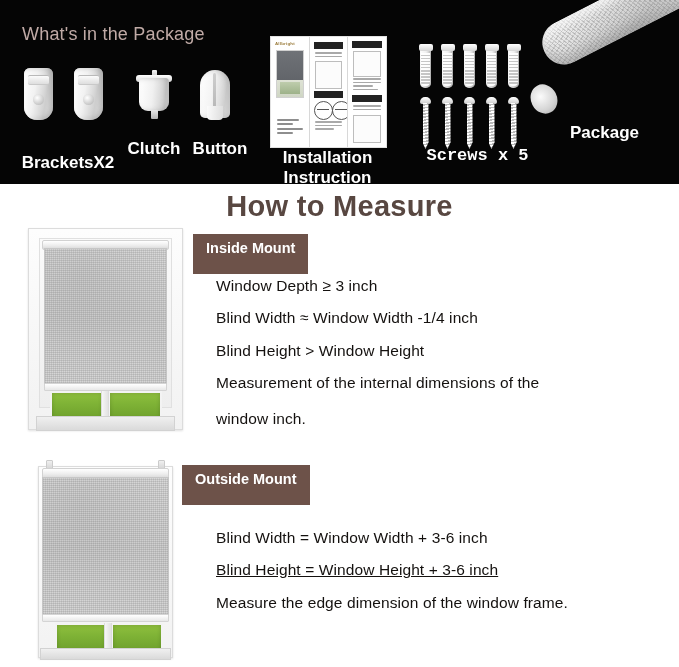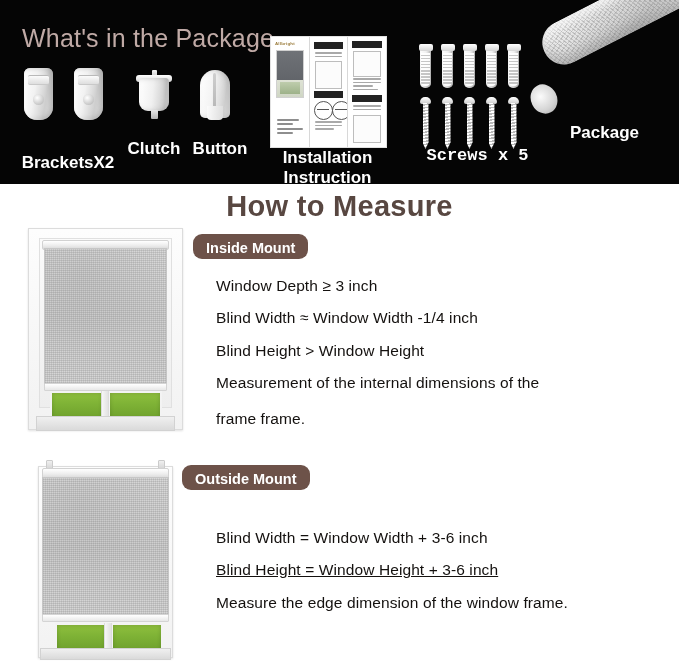--- a/index.html
+++ b/index.html
@@ -11,21 +11,21 @@
     position:relative;
   }
 
   
   .package-panel{
     position:absolute;left:0;top:0;width:679px;height:184px;
     background:#050505;overflow:hidden;
   }
   .package-title{
     position:absolute;left:22px;top:24px;
-    font-size:25px;letter-spacing:.2px;
+    font-size:18px;letter-spacing:.2px;
     color:#c0aaa6;font-weight:400;white-space:nowrap;
   }
 
   .pkg-item{position:absolute;}
   .pkg-label{
     color:#ffffff;font-size:17px;font-weight:700;
     text-align:center;line-height:1.15;white-space:nowrap;
     position:absolute;
   }
 
@@ -185,21 +185,21 @@
   
   .measure-title{
     position:absolute;left:0;right:0;top:190px;
     text-align:center;font-size:29px;font-weight:700;
     color:#584741;letter-spacing:.3px;
   }
   .badge{
     position:absolute;
     background:#6d5249;color:#ffffff;
     font-size:14.5px;font-weight:600;
-    padding:6px 13px 3px;border-radius:9px;
+    padding:6px 13px 18px;border-radius:0;
     white-space:nowrap;
   }
   .spec-line{
     position:absolute;left:216px;
     font-size:15.5px;color:#14110f;white-space:nowrap;
     letter-spacing:.1px;
   }
 
   
   .win{position:absolute;}
@@ -385,21 +385,21 @@
   <div class="mullion" style="left:73px;top:163px;width:6px;height:26px;"></div>
   <div class="sill" style="left:8px;top:188px;right:8px;height:13px;"></div>
 </div>
 
 <div class="badge" style="left:193px;top:234px;">Inside Mount</div>
 
 <div class="spec-line" style="top:277px;">Window Depth  ≥ 3 inch</div>
 <div class="spec-line" style="top:309px;">Blind Width ≈ Window Width -1/4 inch</div>
 <div class="spec-line" style="top:342px;">Blind Height &gt; Window Height</div>
 <div class="spec-line" style="top:374px;">Measurement of the internal dimensions of the</div>
-<div class="spec-line" style="top:410px;">frame frame.</div>
+<div class="spec-line" style="top:410px;">window inch.</div>
 
 <div class="win" style="left:28px;top:458px;width:155px;height:200px;">
   <div class="outerframe" style="left:10px;top:8px;right:10px;bottom:0;"></div>
   <div class="bracket-end" style="left:18px;top:2px;"></div>
   <div class="bracket-end" style="right:18px;top:2px;"></div>
   <div class="headrail" style="left:14px;top:10px;right:14px;height:9px;"></div>
   <div class="shade" style="left:14px;top:19px;right:14px;height:138px;"></div>
   <div class="hembar" style="left:14px;top:156px;right:14px;height:6px;"></div>
   <div class="pane" style="left:27px;top:165px;width:48px;height:26px;"></div>
   <div class="pane" style="left:83px;top:165px;width:48px;height:26px;"></div>

